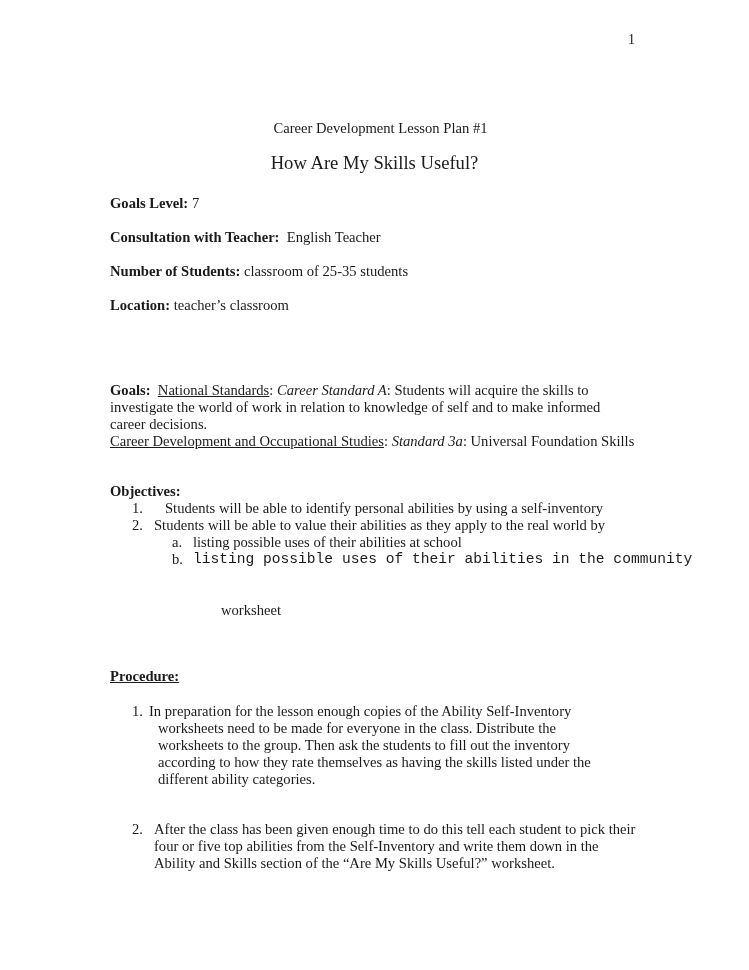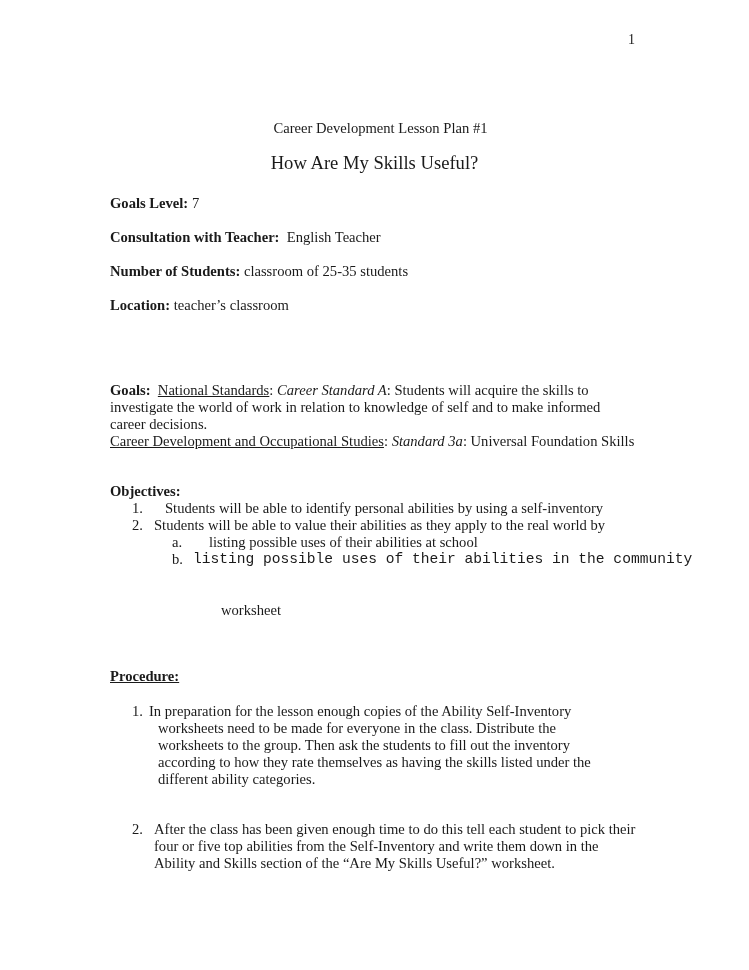--- a/index.html
+++ b/index.html
@@ -66,21 +66,21 @@
   <div class="ol-item" style="top:0; left:0; width:540px;">
     <span class="num">1.</span>
     <span class="txt" style="left:33px; white-space:nowrap;">Students will be able to identify personal abilities by using a self-inventory</span>
   </div>
   <div class="ol-item" style="top:17px; left:0; width:540px;">
     <span class="num">2.</span>
     <span class="txt" style="left:22px; white-space:nowrap;">Students will be able to value their abilities as they apply to the real world by</span>
   </div>
   <div class="ol-item" style="top:34px; left:40px; width:480px;">
     <span class="num">a.</span>
-    <span class="txt" style="left:21px; white-space:nowrap;margin-left:16px;">listing possible uses of their abilities at school</span>
+    <span class="txt" style="left:21px; white-space:nowrap;">listing possible uses of their abilities at school</span>
   </div>
   <div class="ol-item" style="top:51px; left:40px; width:480px;">
     <span class="num">b.</span>
     <span class="txt" style="left:21px; white-space:nowrap;font-family:Liberation Mono, monospace;">listing possible uses of their abilities in the community</span>
   </div>
 </div>
 
 <div class="abs field" style="top:602px; width:560px;">
   <div style="padding-left:111px;">worksheet</div>
 </div>

